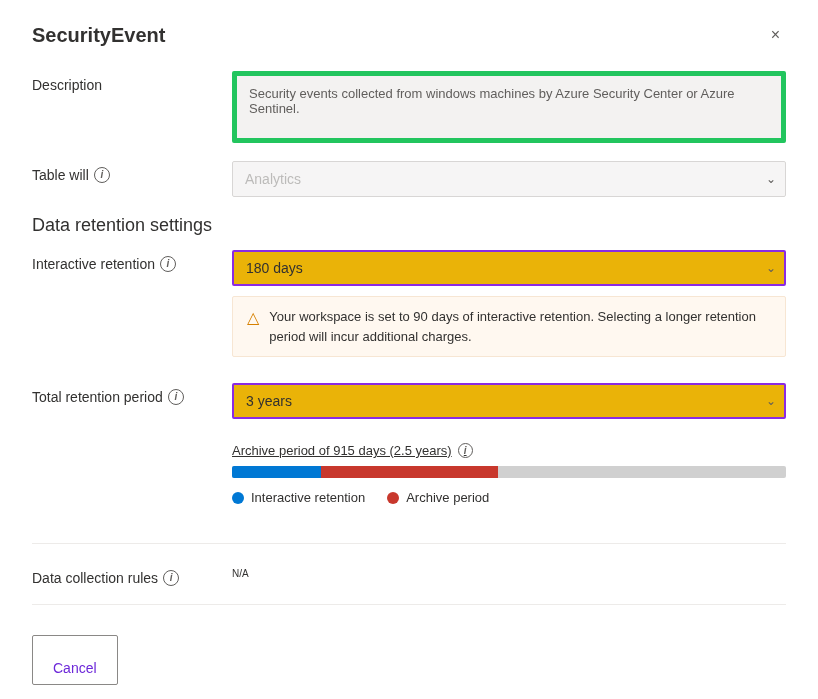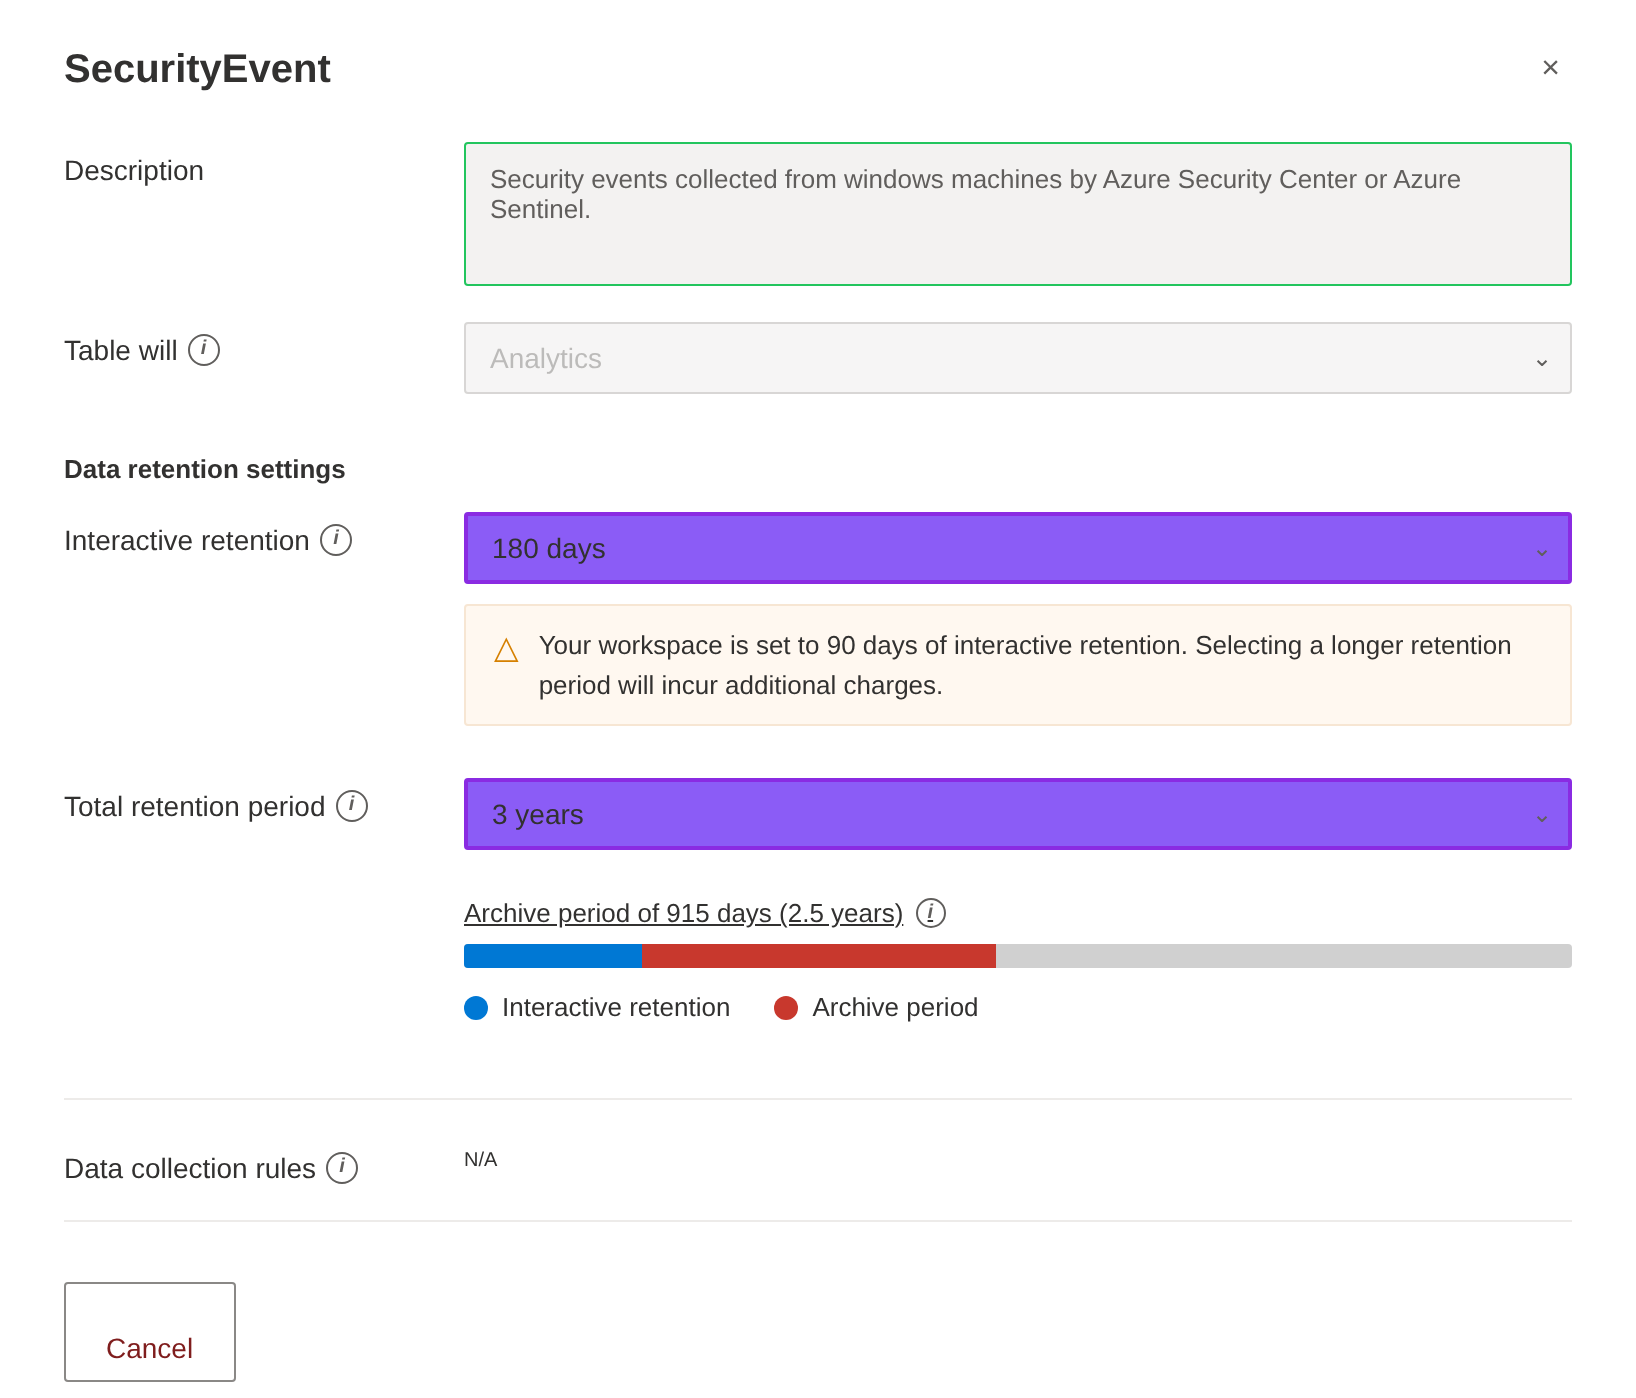--- a/index.html
+++ b/index.html
@@ -73,65 +73,65 @@
       cursor: pointer;
       font-style: italic;
       font-weight: 600;
       line-height: 1;
     }
     .form-control {
       flex: 1;
     }
     .description-box {
       background: #f3f2f1;
-      border: 1px solid #22c55e;
+      border: 5px solid #22c55e;
       padding: 10px 12px;
       min-height: 72px;
       font-size: 13px;
       color: #605e5c;
       border-radius: 2px;
       width: 100%;
     }
     .select-wrapper {
       position: relative;
       width: 100%;
       border-radius: 17px;
     }
     .select-field {
       width: 100%;
       padding: 6px 36px 6px 12px;
       border: 1px solid #8a8886;
       border-radius: 2px;
       font-size: 14px;
       color: #323130;
-      background: #8b5cf6;
+      background: #eab308;
       appearance: none;
       cursor: pointer;
       height: 36px;
     }
     .select-field.disabled {
       background: #f3f2f1;
       color: #a19f9d;
       border-color: #c8c6c4;
     }
     .select-chevron {
       position: absolute;
       right: 10px;
       top: 50%;
       transform: translateY(-50%);
       pointer-events: none;
       color: #605e5c;
       font-size: 12px;
     }
     .section-title {
-      font-size: 13px;
-      font-weight: 700;
+      font-size: 18px;
+      font-weight: 400;
       color: #323130;
       margin-bottom: 14px;
-      margin-top: 12px;
+      margin-top: 0;
     }
     .warning-box {
       background: #fff8f0;
       border: 1px solid #f7e6d3;
       border-radius: 2px;
       padding: 10px 14px;
       display: flex;
       align-items: flex-start;
       gap: 10px;
       margin-top: 10px;
@@ -225,21 +225,21 @@
       border: none;
       padding: 8px 20px;
       font-size: 14px;
       font-weight: 600;
       border-radius: 2px;
       cursor: pointer;
       height: 36px;
     }
     .btn-secondary {
       background: #fff;
-      color: #7f1d1d;
+      color: #6d28d9;
       border: 1px solid #8a8886;
       padding: 24px 20px;
       font-size: 14px;
       border-radius: 2px;
       cursor: pointer;
       height: 36px;
     }
     .na-text {
       font-size: 10px;
       color: #323130;

